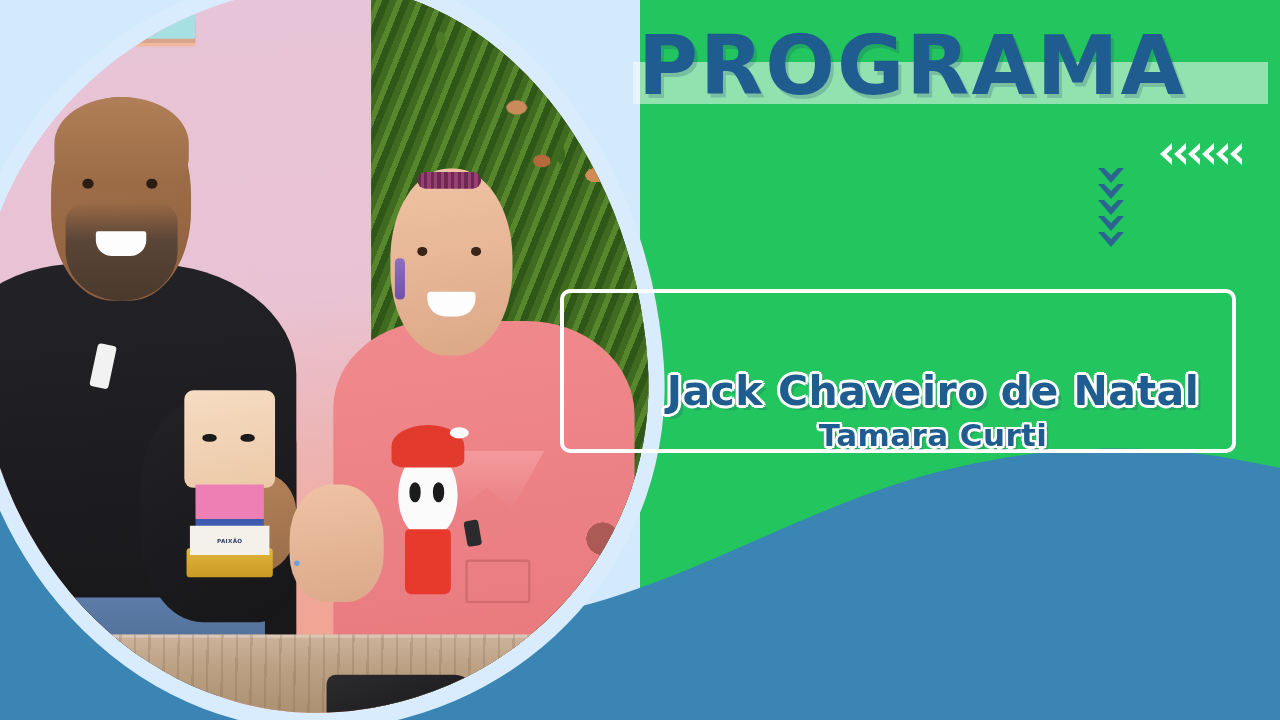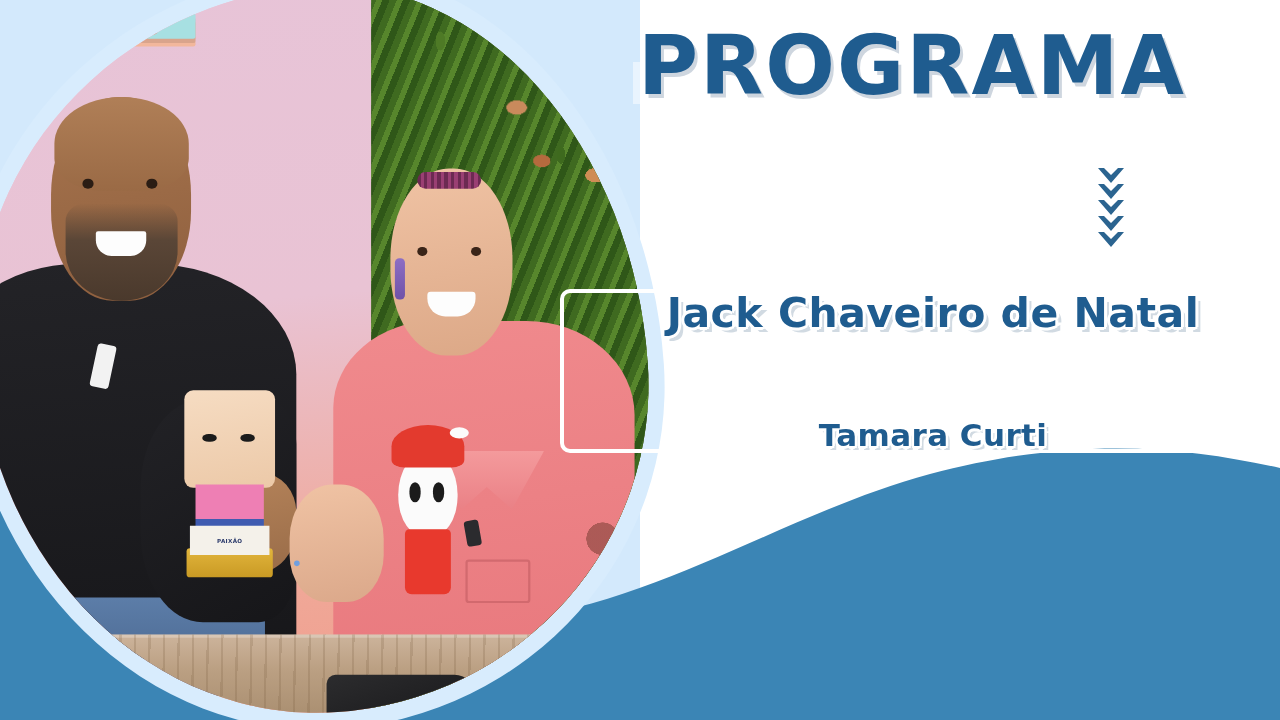--- a/index.html
+++ b/index.html
@@ -1,21 +1,21 @@
 <!DOCTYPE html>
 <html><head>
 <meta charset="utf-8">
 <style>
   html,body{margin:0;padding:0;}
   body{
     width:1280px;height:720px;overflow:hidden;
     font-family:"DejaVu Sans", sans-serif;
     background:#d0e8fb;
   }
-  #stage{position:relative;width:1280px;height:720px;overflow:hidden;background:#ffffff;}
+  #stage{position:relative;width:1280px;height:720px;overflow:hidden;background:#22c55e;}
 
   
   .lightpanel{position:absolute;left:0;top:0;width:640px;height:720px;background:#d3e9fc;}
 
   
   .wave{position:absolute;left:0;bottom:0;width:1280px;height:330px;}
 
   
   .blobwrap{position:absolute;left:-38px;top:-30px;width:700px;height:760px;}
   .bloboutline{position:absolute;inset:0;background:#d8ecfd;
@@ -159,21 +159,21 @@
     text-shadow:3px 4px 0 rgba(30,70,110,.22);}
 
   
   .chev-h{position:absolute;left:1160px;top:143px;display:flex;gap:1px;}
   .chev-v{position:absolute;left:1098px;top:168px;display:flex;flex-direction:column;gap:1px;}
 
   
   .infobox{position:absolute;left:560px;top:289px;width:676px;height:164px;
     border:4px solid #ffffff;border-radius:10px;box-sizing:border-box;}
   .infotext{position:absolute;left:560px;top:289px;width:676px;height:164px;
-    display:flex;flex-direction:column;align-items:center;justify-content:space-between;
+    display:flex;flex-direction:column;align-items:center;justify-content:flex-end;
     gap:2px;box-sizing:border-box;padding-left:70px;}
   .title1{font-family:"DejaVu Sans", sans-serif;font-size:41px;font-weight:bold;
     color:#1f5c8f;letter-spacing:.5px;white-space:nowrap;
     text-shadow:
       -2px -2px 0 #fff, 2px -2px 0 #fff, -2px 2px 0 #fff, 2px 2px 0 #fff,
       -3px 0 0 #fff, 3px 0 0 #fff, 0 -3px 0 #fff, 0 3px 0 #fff,
       5px 5px 0 rgba(25,70,110,.20);}
   .title2{font-family:"DejaVu Sans", sans-serif;font-size:31px;font-weight:bold;
     color:#1f5c8f;letter-spacing:.4px;white-space:nowrap;
     text-shadow:

